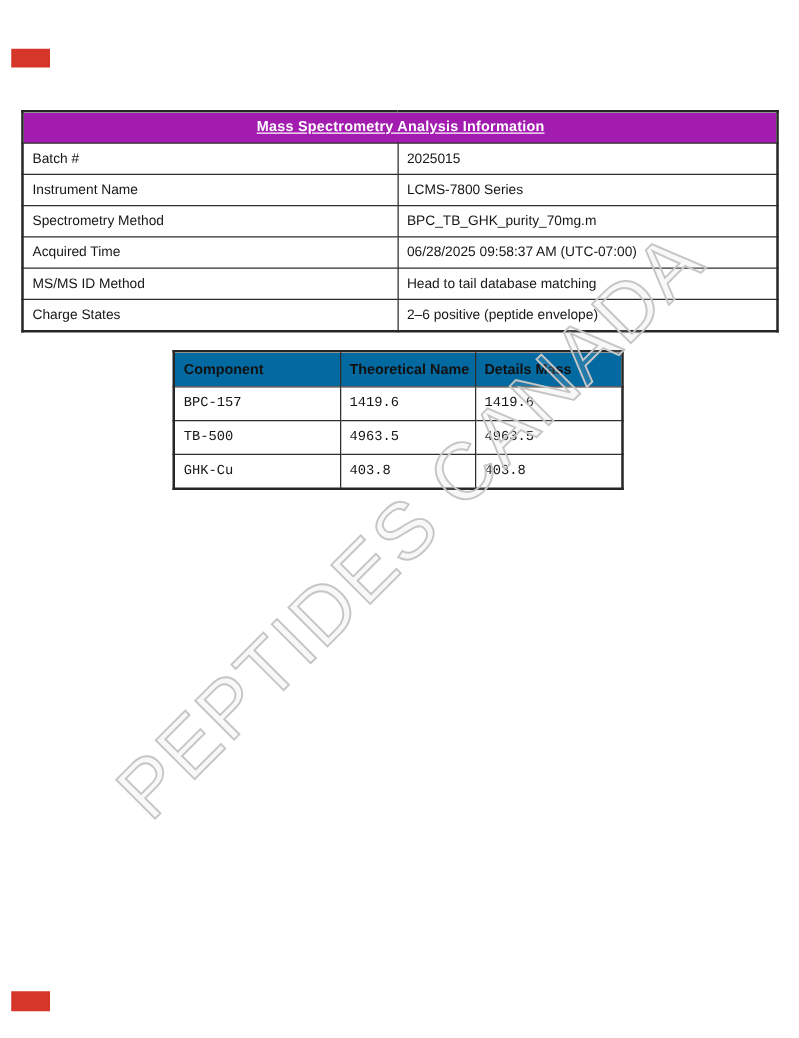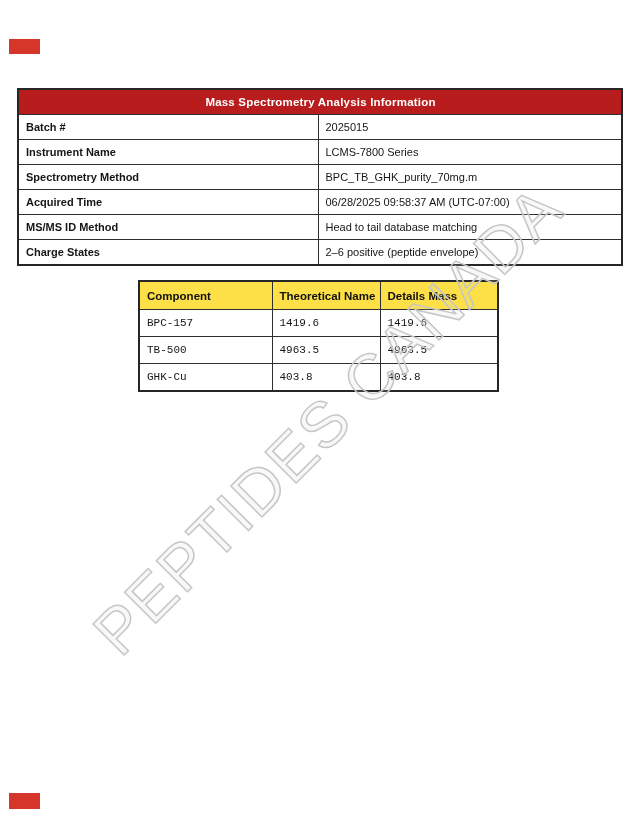--- a/index.html
+++ b/index.html
@@ -45,35 +45,36 @@
     border: 1px solid #2e2e2e;
     font-size: 11px;
     color: #161616;
     padding: 0 6px 0 7px;
     text-align: left;
     vertical-align: middle;
     overflow: hidden;
     white-space: nowrap;
   }
   .red-head {
-    background: #b91c1c;
+    background: #a21caf;
     color: #ffffff;
     font-weight: bold;
     text-align: center;
     font-size: 11.5px;
     height: 24px;
     letter-spacing: 0.2px;
+    text-decoration: underline;
   }
   .info-table td { height: 24px; }
-  .info-table td.label { font-weight: bold; margin-top: 20px; }
+  .info-table td.label { font-weight: normal; margin-top: 20px; }
   .conf-table th.colh {
     font-weight: bold;
     font-size: 11.5px;
     height: 27px;
-    background: #fde047;
+    background: #0369a1;
     color: #111111;
   }
   .conf-table td { height: 26px; font-family: Liberation Mono, monospace; }
 
   
   .watermark {
     position: absolute;
     left: -30px;
     top: 388px;
     width: 716px;

